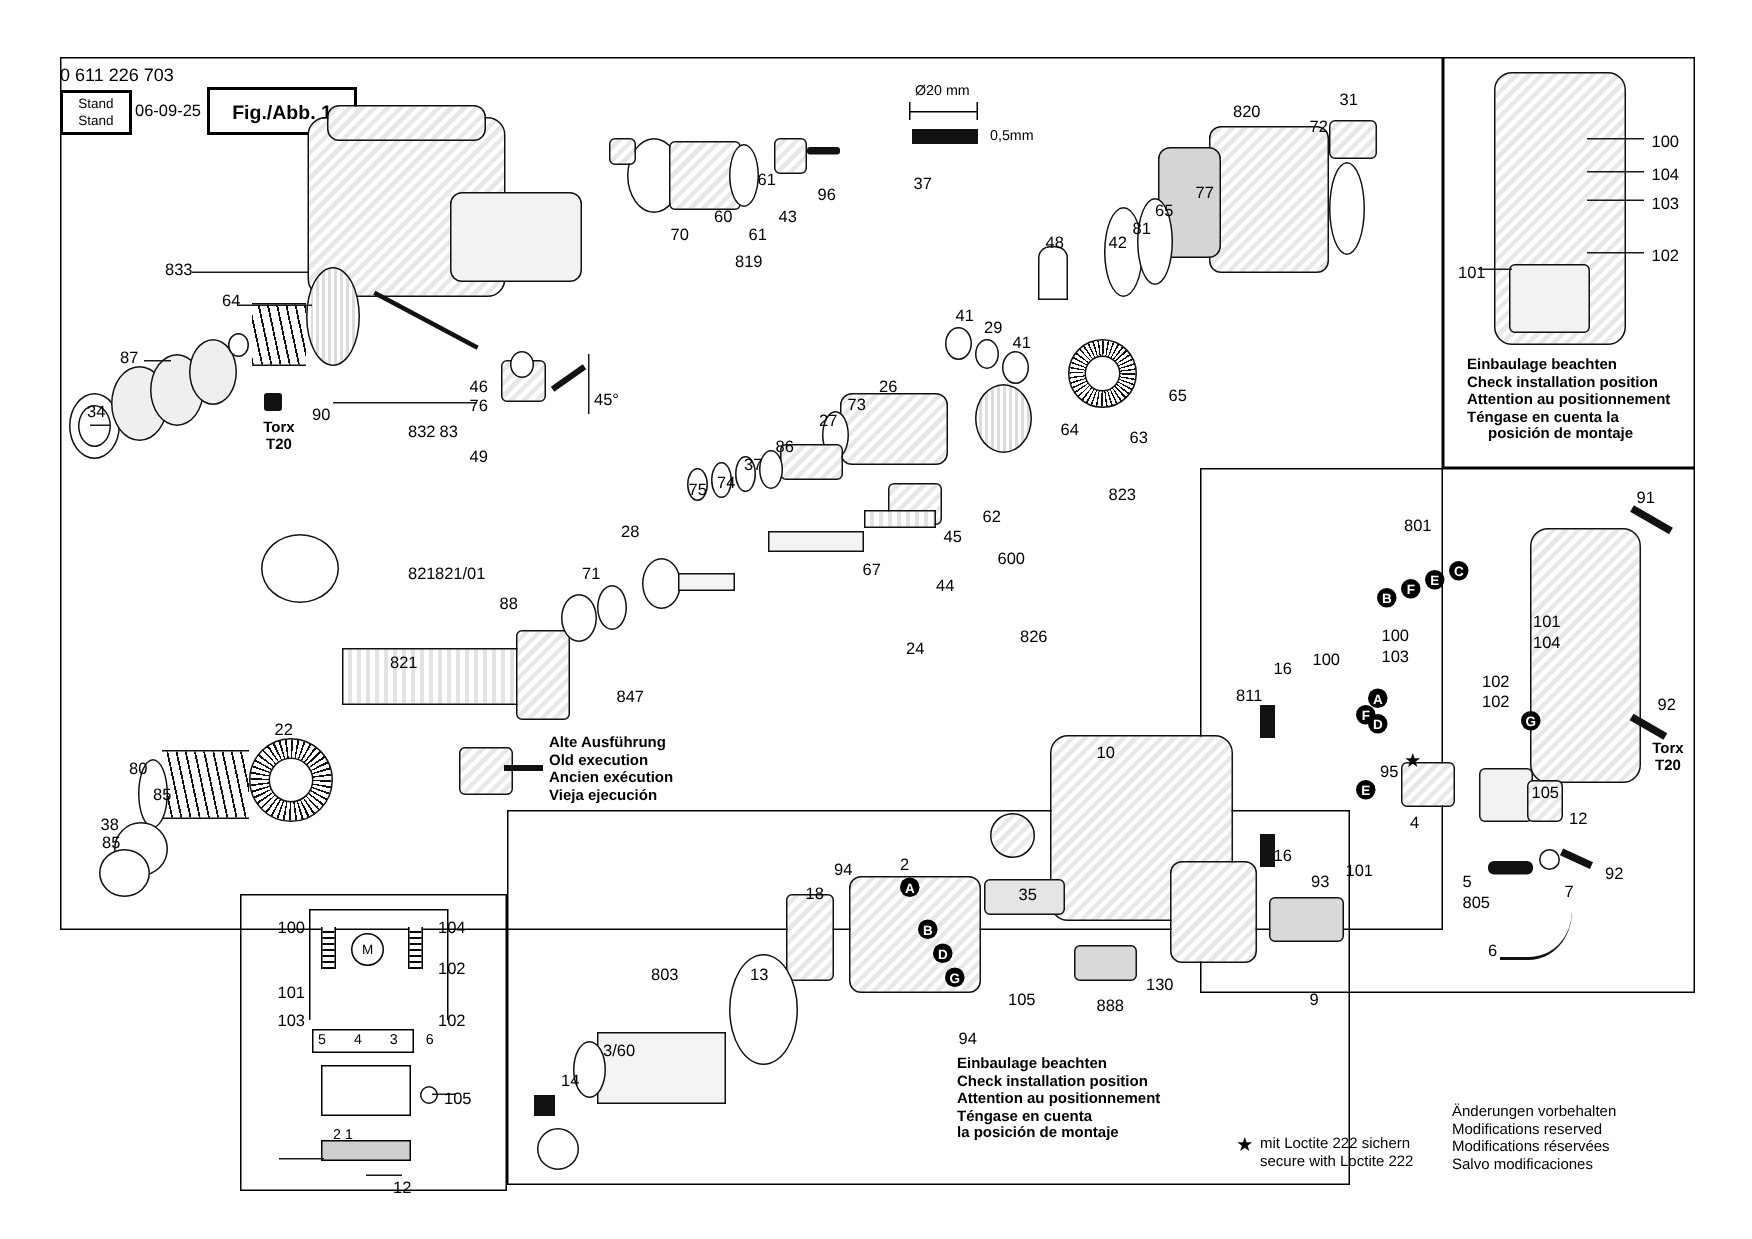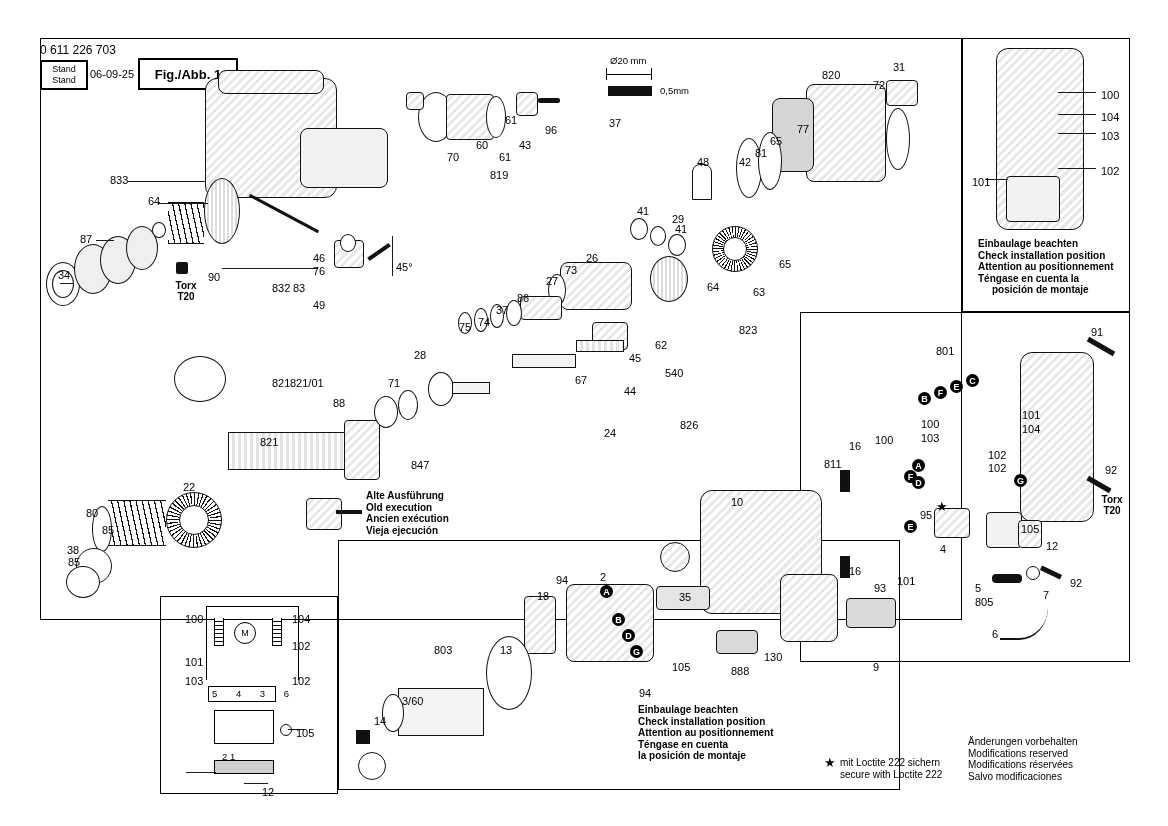--- a/index.html
+++ b/index.html
@@ -306,37 +306,37 @@
       <div class="lbl" style="left: 609px; top: 118px;">37</div>
       <div class="lbl" style="left: 697px; top: 157px;">48</div>
       <div class="lbl" style="left: 739px; top: 157px;">42</div>
       <div class="lbl" style="left: 755px; top: 148px;">81</div>
       <div class="lbl" style="left: 770px; top: 136px;">65</div>
       <div class="lbl" style="left: 797px; top: 124px;">77</div>
       <div class="lbl" style="left: 822px; top: 70px;">820</div>
       <div class="lbl" style="left: 873px; top: 80px;">72</div>
       <div class="lbl" style="left: 893px; top: 62px;">31</div>
       <div class="lbl" style="left: 637px; top: 206px;">41</div>
-      <div class="lbl" style="left: 656px; top: 214px; margin-left: 16px;">29</div>
+      <div class="lbl" style="left: 656px; top: 214px;">29</div>
       <div class="lbl" style="left: 675px; top: 224px;">41</div>
       <div class="lbl" style="left: 707px; top: 282px;">64</div>
       <div class="lbl" style="left: 779px; top: 259px;">65</div>
       <div class="lbl" style="left: 753px; top: 287px;">63</div>
       <div class="lbl" style="left: 739px; top: 325px; text-align: center;">823</div>
       <div class="lbl" style="left: 586px; top: 253px;">26</div>
       <div class="lbl" style="left: 565px; top: 265px;">73</div>
       <div class="lbl" style="left: 546px; top: 276px;">27</div>
       <div class="lbl" style="left: 517px; top: 293px;">86</div>
       <div class="lbl" style="left: 496px; top: 305px;">37</div>
       <div class="lbl" style="left: 478px; top: 317px;">74</div>
       <div class="lbl" style="left: 459px; top: 322px;">75</div>
       <div class="lbl" style="left: 414px; top: 350px;">28</div>
       <div class="lbl" style="left: 629px; top: 353px;">45</div>
       <div class="lbl" style="left: 655px; top: 340px;">62</div>
-      <div class="lbl" style="left: 665px; top: 368px;">540</div>
+      <div class="lbl" style="left: 665px; top: 368px;">600</div>
       <div class="lbl" style="left: 575px; top: 375px;">67</div>
       <div class="lbl" style="left: 624px; top: 386px;">44</div>
       <div class="lbl" style="left: 604px; top: 428px;">24</div>
       <div class="lbl" style="left: 680px; top: 420px;">826</div>
       <div class="lbl" style="left: 272px; top: 378px;">821</div>
       <div class="lbl" style="left: 290px; top: 378px;">821/01</div>
       <div class="lbl" style="left: 388px; top: 378px;">71</div>
       <div class="lbl" style="left: 333px; top: 398px;">88</div>
       <div class="lbl" style="left: 260px; top: 437px;">821</div>
       <div class="lbl" style="left: 411px; top: 460px;">847</div>

